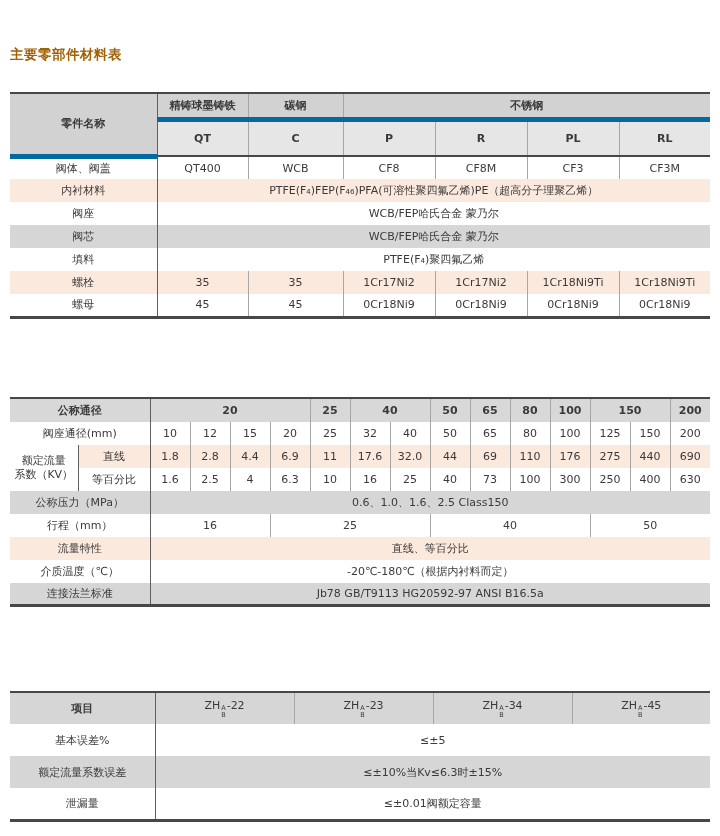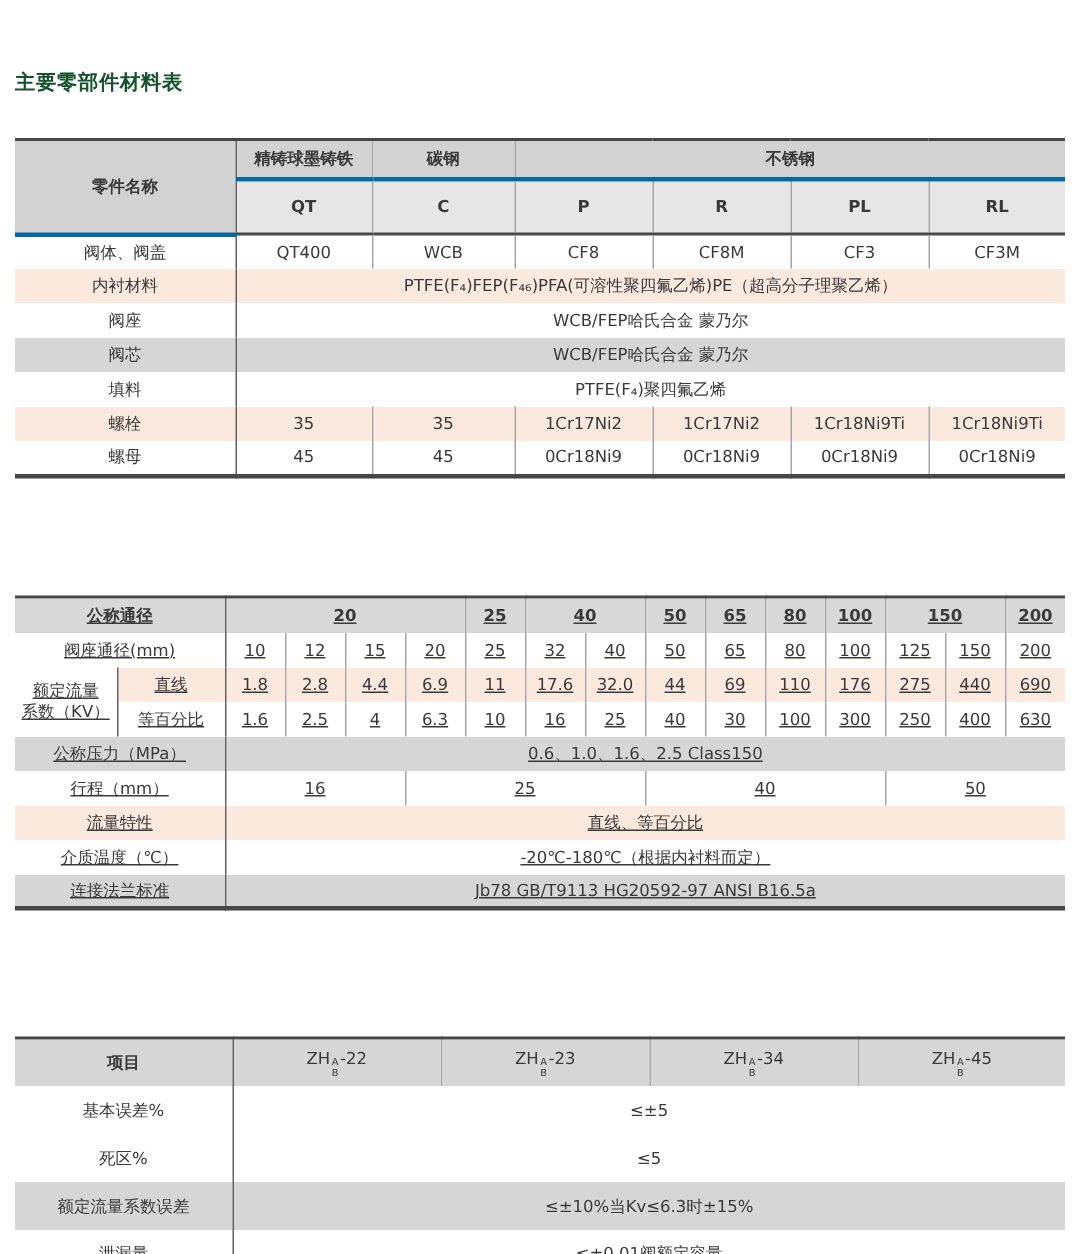--- a/index.html
+++ b/index.html
@@ -3,21 +3,21 @@
 <meta charset="utf-8">
 <style>
   html,body{margin:0;padding:0;background:#ffffff;}
   body{
     width:720px;height:836px;overflow:hidden;
     font-family:"DejaVu Sans","Liberation Sans",sans-serif;
     color:#3a3a3a;-webkit-font-smoothing:antialiased;
   }
   .page{padding:0 10px;}
   .doc-title{
-    margin:46px 0 0 0;font-size:13.5px;font-weight:bold;color:#14532d;
+    margin:46px 0 0 0;font-size:13.5px;font-weight:bold;color:#a16207;
     letter-spacing:.5px;
   }
   table{
     border-collapse:collapse;table-layout:fixed;width:700px;
     font-size:11px;color:#3a3a3a;
   }
   table.tbl{border-top:2px solid #474747;border-bottom:3px solid #474747;}
   th,td{
     padding:0 2px;text-align:center;vertical-align:middle;
     box-sizing:border-box;overflow:hidden;white-space:nowrap;
@@ -25,37 +25,37 @@
   }
   th:last-child,td:last-child{border-right:none;}
   .lbl{border-right-color:#5f5f5f;}
   
   tr.white td{background:#ffffff;}
   tr.pink  td{background:#fce9de;}
   tr.gray  td{background:#d6d6d6;}
   td.wbg{background:#ffffff !important;}
   
   .t1 td{height:23px;}
-  .t1 tr.h1row th{background:#d2d2d2;height:26px;font-weight:bold;border-bottom:3px solid #0369a1;}
+  .t1 tr.h1row th{background:#d2d2d2;height:26px;font-weight:bold;border-bottom:5px solid #0369a1;}
   .t1 tr.h2row th{background:#e6e6e6;height:37px;font-weight:bold;border-bottom:2px solid #474747;}
   .t1 th.corner{background:#d2d2d2;font-weight:bold;border-bottom:2px solid #474747;}
   
   .t2 td{height:23px;}
   .t2 tr.hdr th{background:#d8d8d8;height:24px;font-weight:bold;}
   .t2 .blk{display:block;line-height:1.25;}
   
   .t3 td,.t3 th{height:32px;}
   .t3 tr.hdr3 th{background:#d6d6d6;}
   .t3 th.itemhdr{font-weight:bold;}
   .stack{
     display:inline-flex;flex-direction:column;justify-content:center;
     font-size:6.5px;line-height:1;vertical-align:-1px;margin:0 1px;
   }
   .mt-t1{margin-top:28px;}
-  .mt-t2{margin-top:78px;text-decoration:underline;}
+  .mt-t2{margin-top:78px;}
   .mt-t3{margin-top:84px;}
 </style>
 </head>
 <body>
 
 <div class="page">
 
   <h1 class="doc-title">主要零部件材料表</h1>
 
   <table class="tbl t1 mt-t1">
@@ -202,21 +202,21 @@
     <tr class="white">
       <td class="lbl">等百分比</td>
       <td>1.6</td>
       <td>2.5</td>
       <td>4</td>
       <td>6.3</td>
       <td>10</td>
       <td>16</td>
       <td>25</td>
       <td>40</td>
-      <td>30</td>
+      <td>73</td>
       <td>100</td>
       <td>300</td>
       <td>250</td>
       <td>400</td>
       <td>630</td>
     </tr>
     <tr class="gray">
       <td class="lbl" colspan="2">公称压力（MPa）</td>
       <td colspan="14">0.6、1.0、1.6、2.5 Class150</td>
     </tr>
@@ -275,24 +275,20 @@
         <span>ZH</span><span class="stack">
               <span>A</span>
               <span>B</span>
             </span><span>-45</span>
       </th>
     </tr>
     <tr class="white">
       <td class="lbl">基本误差%</td>
       <td colspan="4">≤±5</td>
     </tr>
-    <tr class="white">
-      <td class="lbl">死区%</td>
-      <td colspan="4">≤5</td>
-    </tr>
     <tr class="gray">
       <td class="lbl">额定流量系数误差</td>
       <td colspan="4">≤±10%当Kv≤6.3时±15%</td>
     </tr>
     <tr class="white">
       <td class="lbl">泄漏量</td>
       <td colspan="4">≤±0.01阀额定容量</td>
     </tr>
   </tbody>
     </table>

